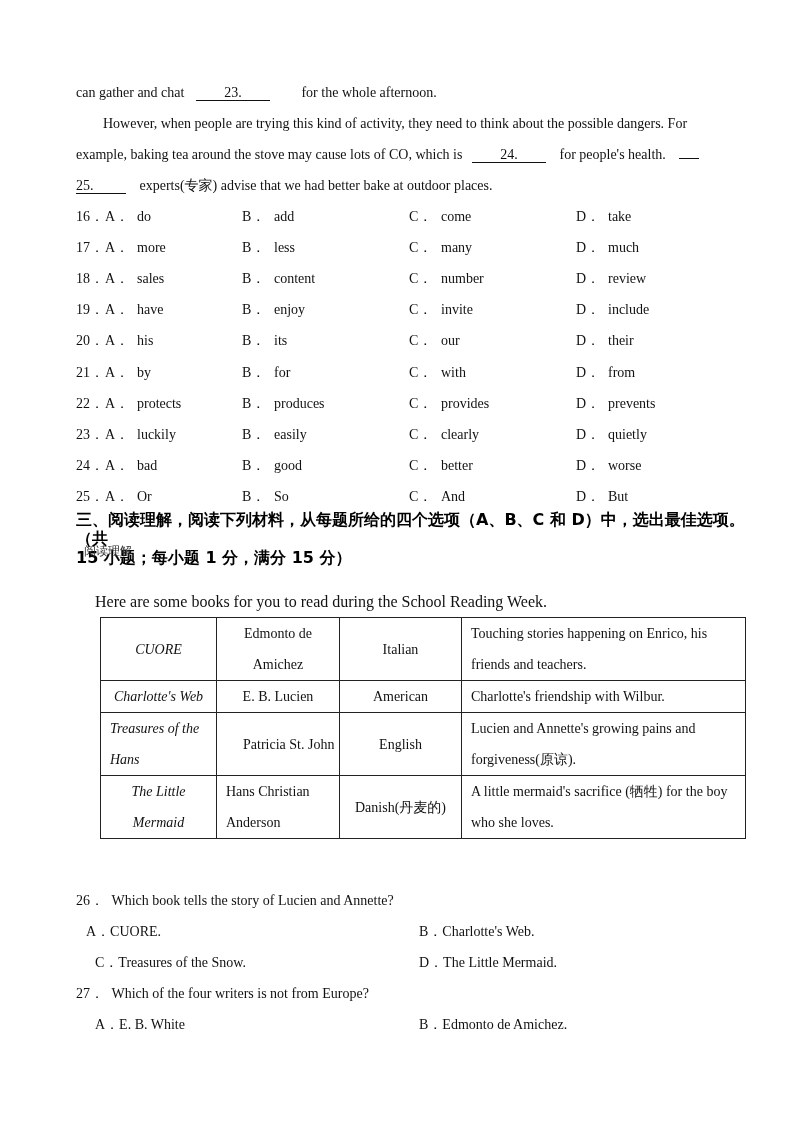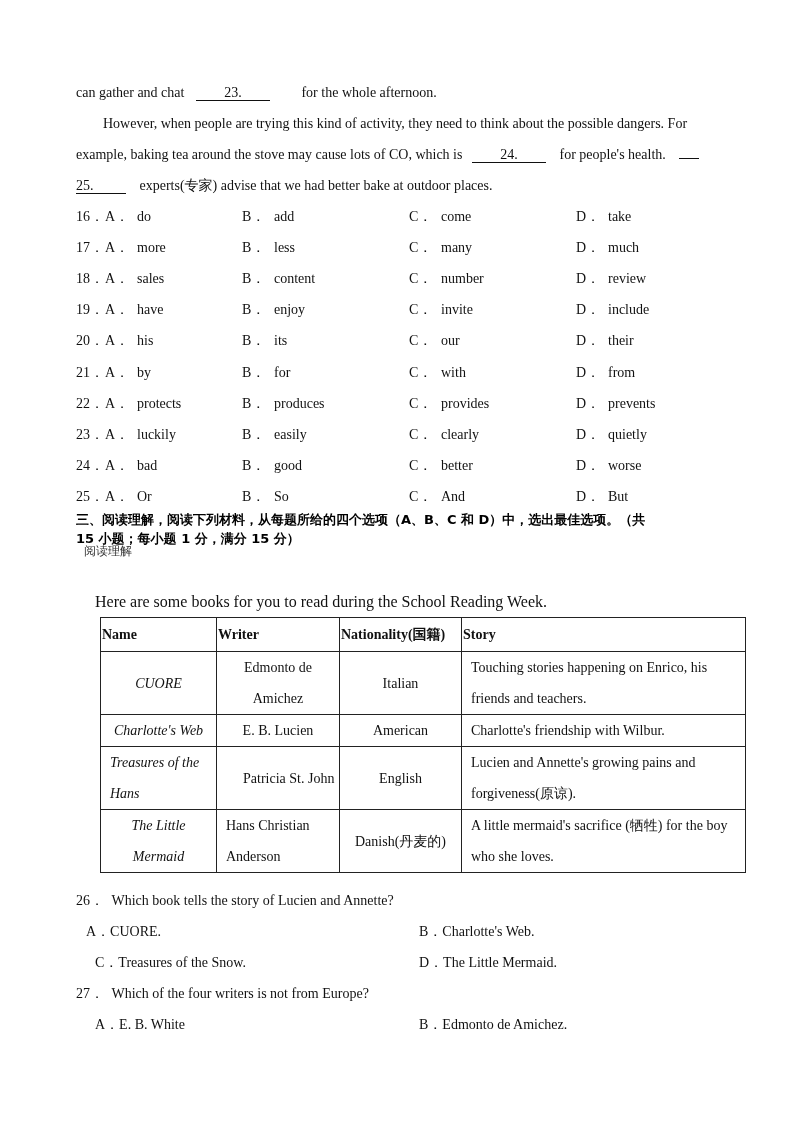--- a/index.html
+++ b/index.html
@@ -27,21 +27,21 @@
   .lb { left: 166px; }
   .tb { left: 198px; }
   .lc { left: 333px; }
   .tc { left: 365px; }
   .ld { left: 500px; }
   .td { left: 532px; }
 
   .section-head {
     position: absolute; left: 76px; width: 680px;
     font-family: "DejaVu Sans", "Liberation Sans", sans-serif;
-    font-weight: bold; font-size: 13px; line-height: 19px; color: #000;
+    font-weight: bold; font-size: 16px; line-height: 19px; color: #000;
   }
   .subhead { position: absolute; left: 84px; top: 543px; font-size: 12px; color: #333; }
   .intro { position: absolute; left: 95px; top: 593px; font-size: 16px; }
 
   table.books {
     position: absolute; left: 100px; top: 617px;
     width: 646px;
     border-collapse: collapse;
     font-size: 14px;
   }
@@ -199,26 +199,20 @@
 
 <div class="section-head" style="top:510px;">
   <div>三、阅读理解，阅读下列材料，从每题所给的四个选项（A、B、C 和 D）中，选出最佳选项。（共</div>
   <div>15 小题；每小题 1 分，满分 15 分）</div>
 </div>
 <div class="subhead">阅读理解</div>
 <div class="intro">Here are some books for you to read during the School Reading Week.</div>
 
 <table class="books">
   <tbody>
-      <tr>
-    <th class="c-name" style="font-style:normal;">Name</th>
-    <th class="c-writer">Writer</th>
-    <th style="width:122px;">Nationality(国籍)</th>
-    <th>Story</th>
-  </tr>
   <tr>
     <td class="c-name center">CUORE</td>
     <td class="c-writer center">
       <div>Edmonto de</div>
       <div>Amichez</div>
     </td>
     <td class="c-nat">Italian</td>
     <td class="c-story">
       <div>Touching stories happening on Enrico, his</div>
       <div>friends and teachers.</div>

